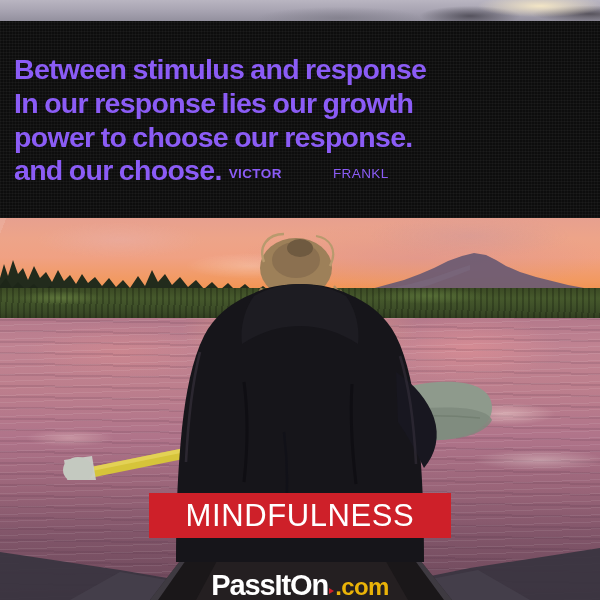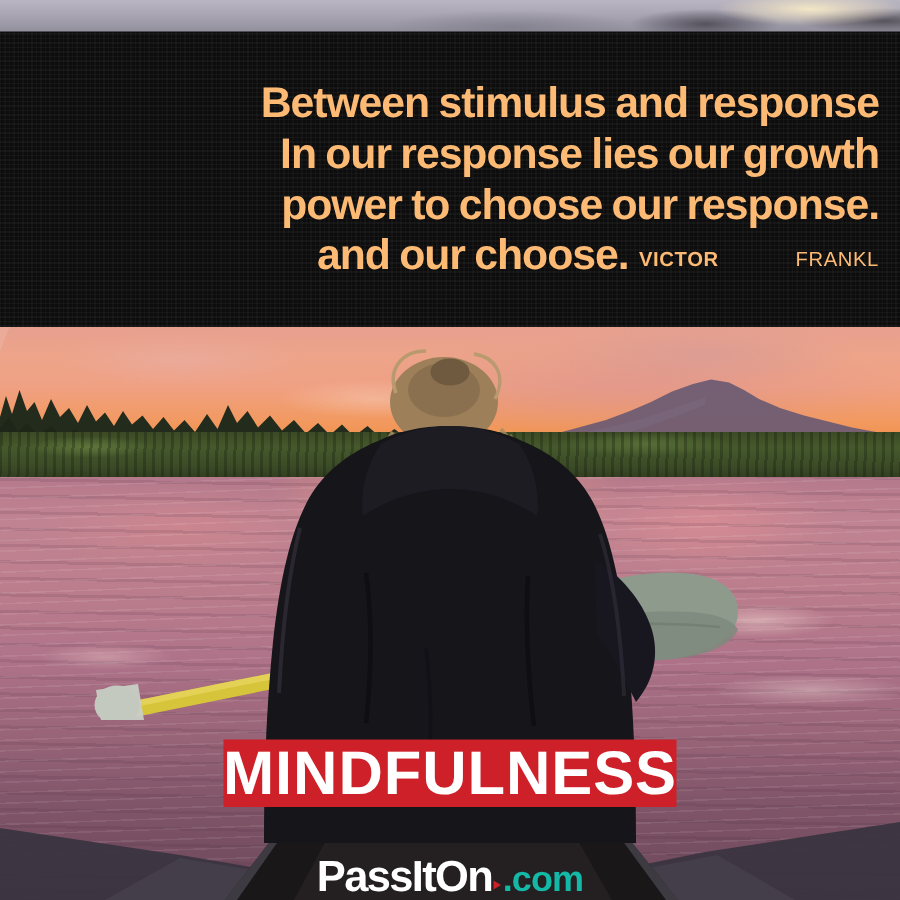--- a/index.html
+++ b/index.html
@@ -177,25 +177,25 @@
     content:"";
     position:absolute; inset:0;
     background:
       repeating-linear-gradient(0deg, rgba(255,255,255,.035) 0 1px, rgba(255,255,255,0) 1px 3px),
       repeating-linear-gradient(90deg, rgba(255,255,255,.028) 0 1px, rgba(255,255,255,0) 1px 3px);
     pointer-events:none;
   }
   .quote-text {
     position: relative;
     z-index: 2;
-    color: #fdba74;
+    color: #8b5cf6;
     font-weight: bold;
     font-size: 28.5px;
     line-height: 1.18;
-    text-align: right;
+    text-align: left;
     letter-spacing: -0.7px;
     word-spacing: -1px;
   }
   .quote-line { display: block; }
   .author {
     font-size: 13.5px;
     font-weight: bold;
     letter-spacing: 0.4px;
     word-spacing: 1px;
     vertical-align: 2px;
@@ -210,22 +210,22 @@
     left: 149px; top: 493px;
     width: 302px; height: 45px;
     background: #ce2029;
     display: flex;
     align-items: center;
     justify-content: center;
     z-index: 5;
   }
   .value-text {
     color: #ffffff;
-    font-weight: bold;
-    font-size: 41px;
+    font-weight: normal;
+    font-size: 31px;
     letter-spacing: 0.6px;
     line-height: 1;
   }
 
   
   .logo {
     position: absolute;
     left: 0; top: 556px;
     width: 600px;
     z-index: 6;
@@ -245,21 +245,21 @@
     display: inline-block;
     width: 0; height: 0;
     border-left: 5px solid #ce2029;
     border-top: 3.5px solid transparent;
     border-bottom: 3.5px solid transparent;
     margin: 0 1px 0 1px;
     position: relative;
     top: -1px;
   }
   .logo-dot {
-    color: #14b8a6;
+    color: #eab308;
     font-weight: bold;
     font-size: 24px;
     letter-spacing: -0.6px;
     line-height: 1;
   }
 </style>
 </head>
 <body>
 
 <div id="poster">

